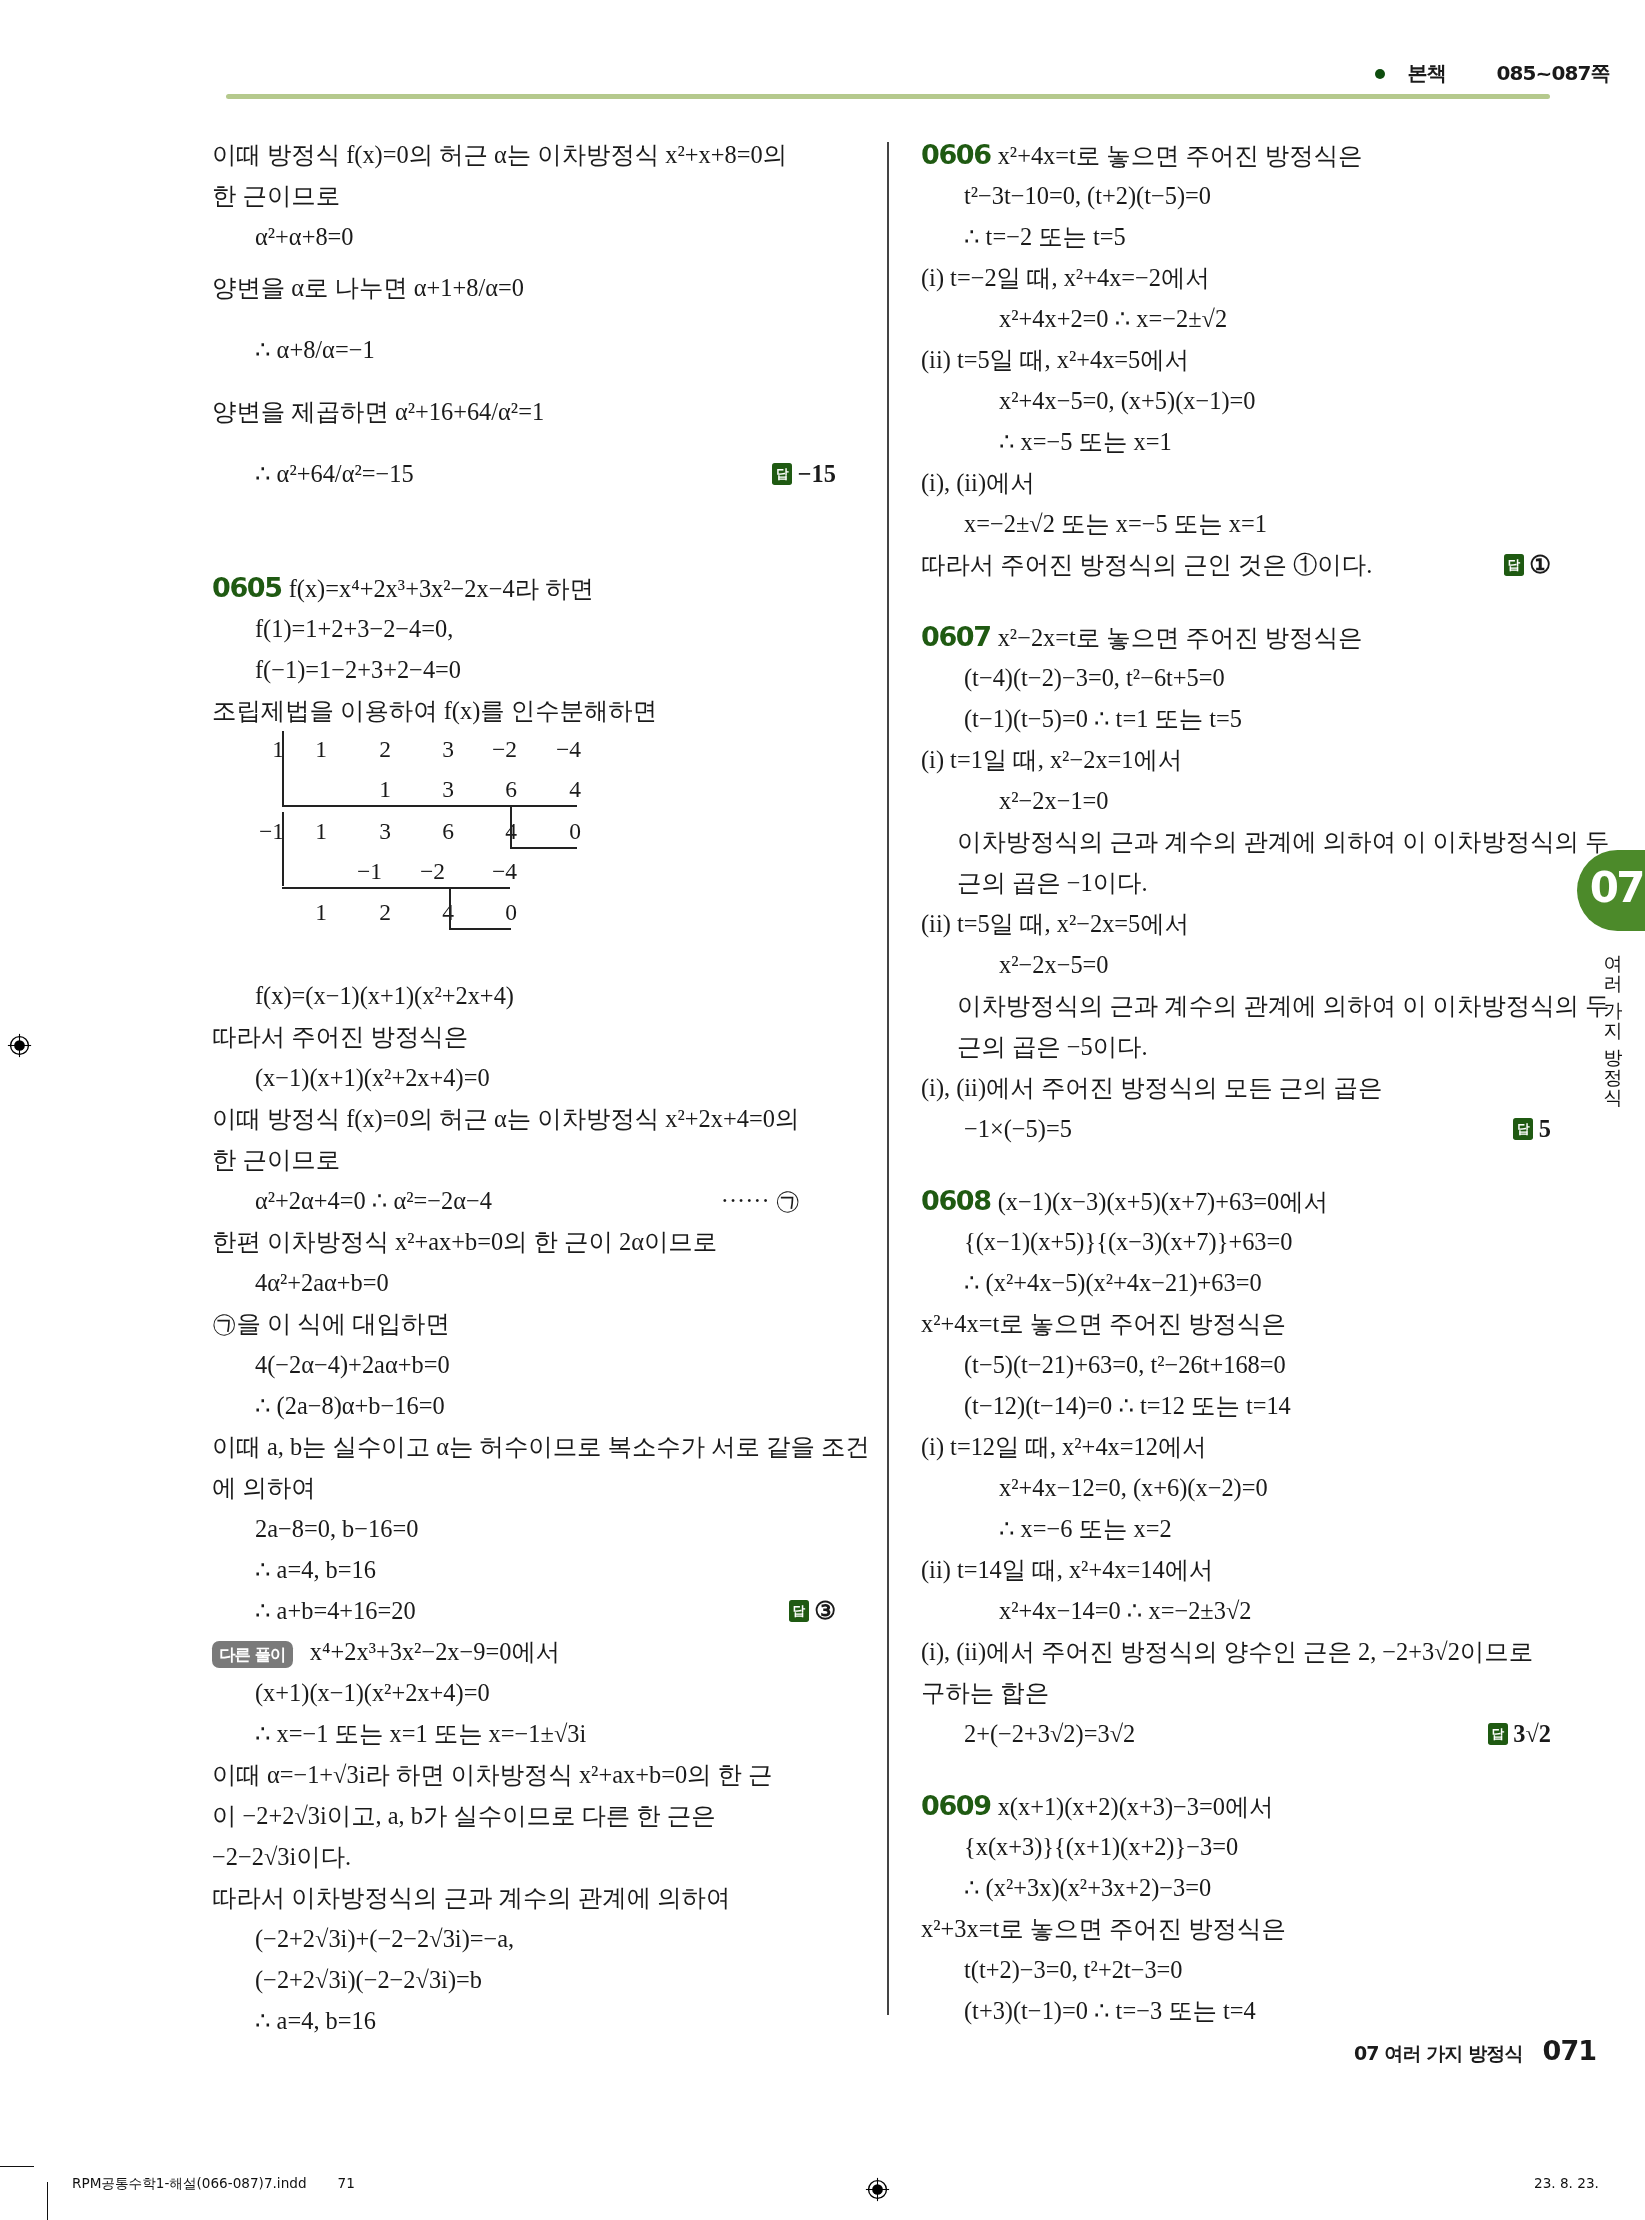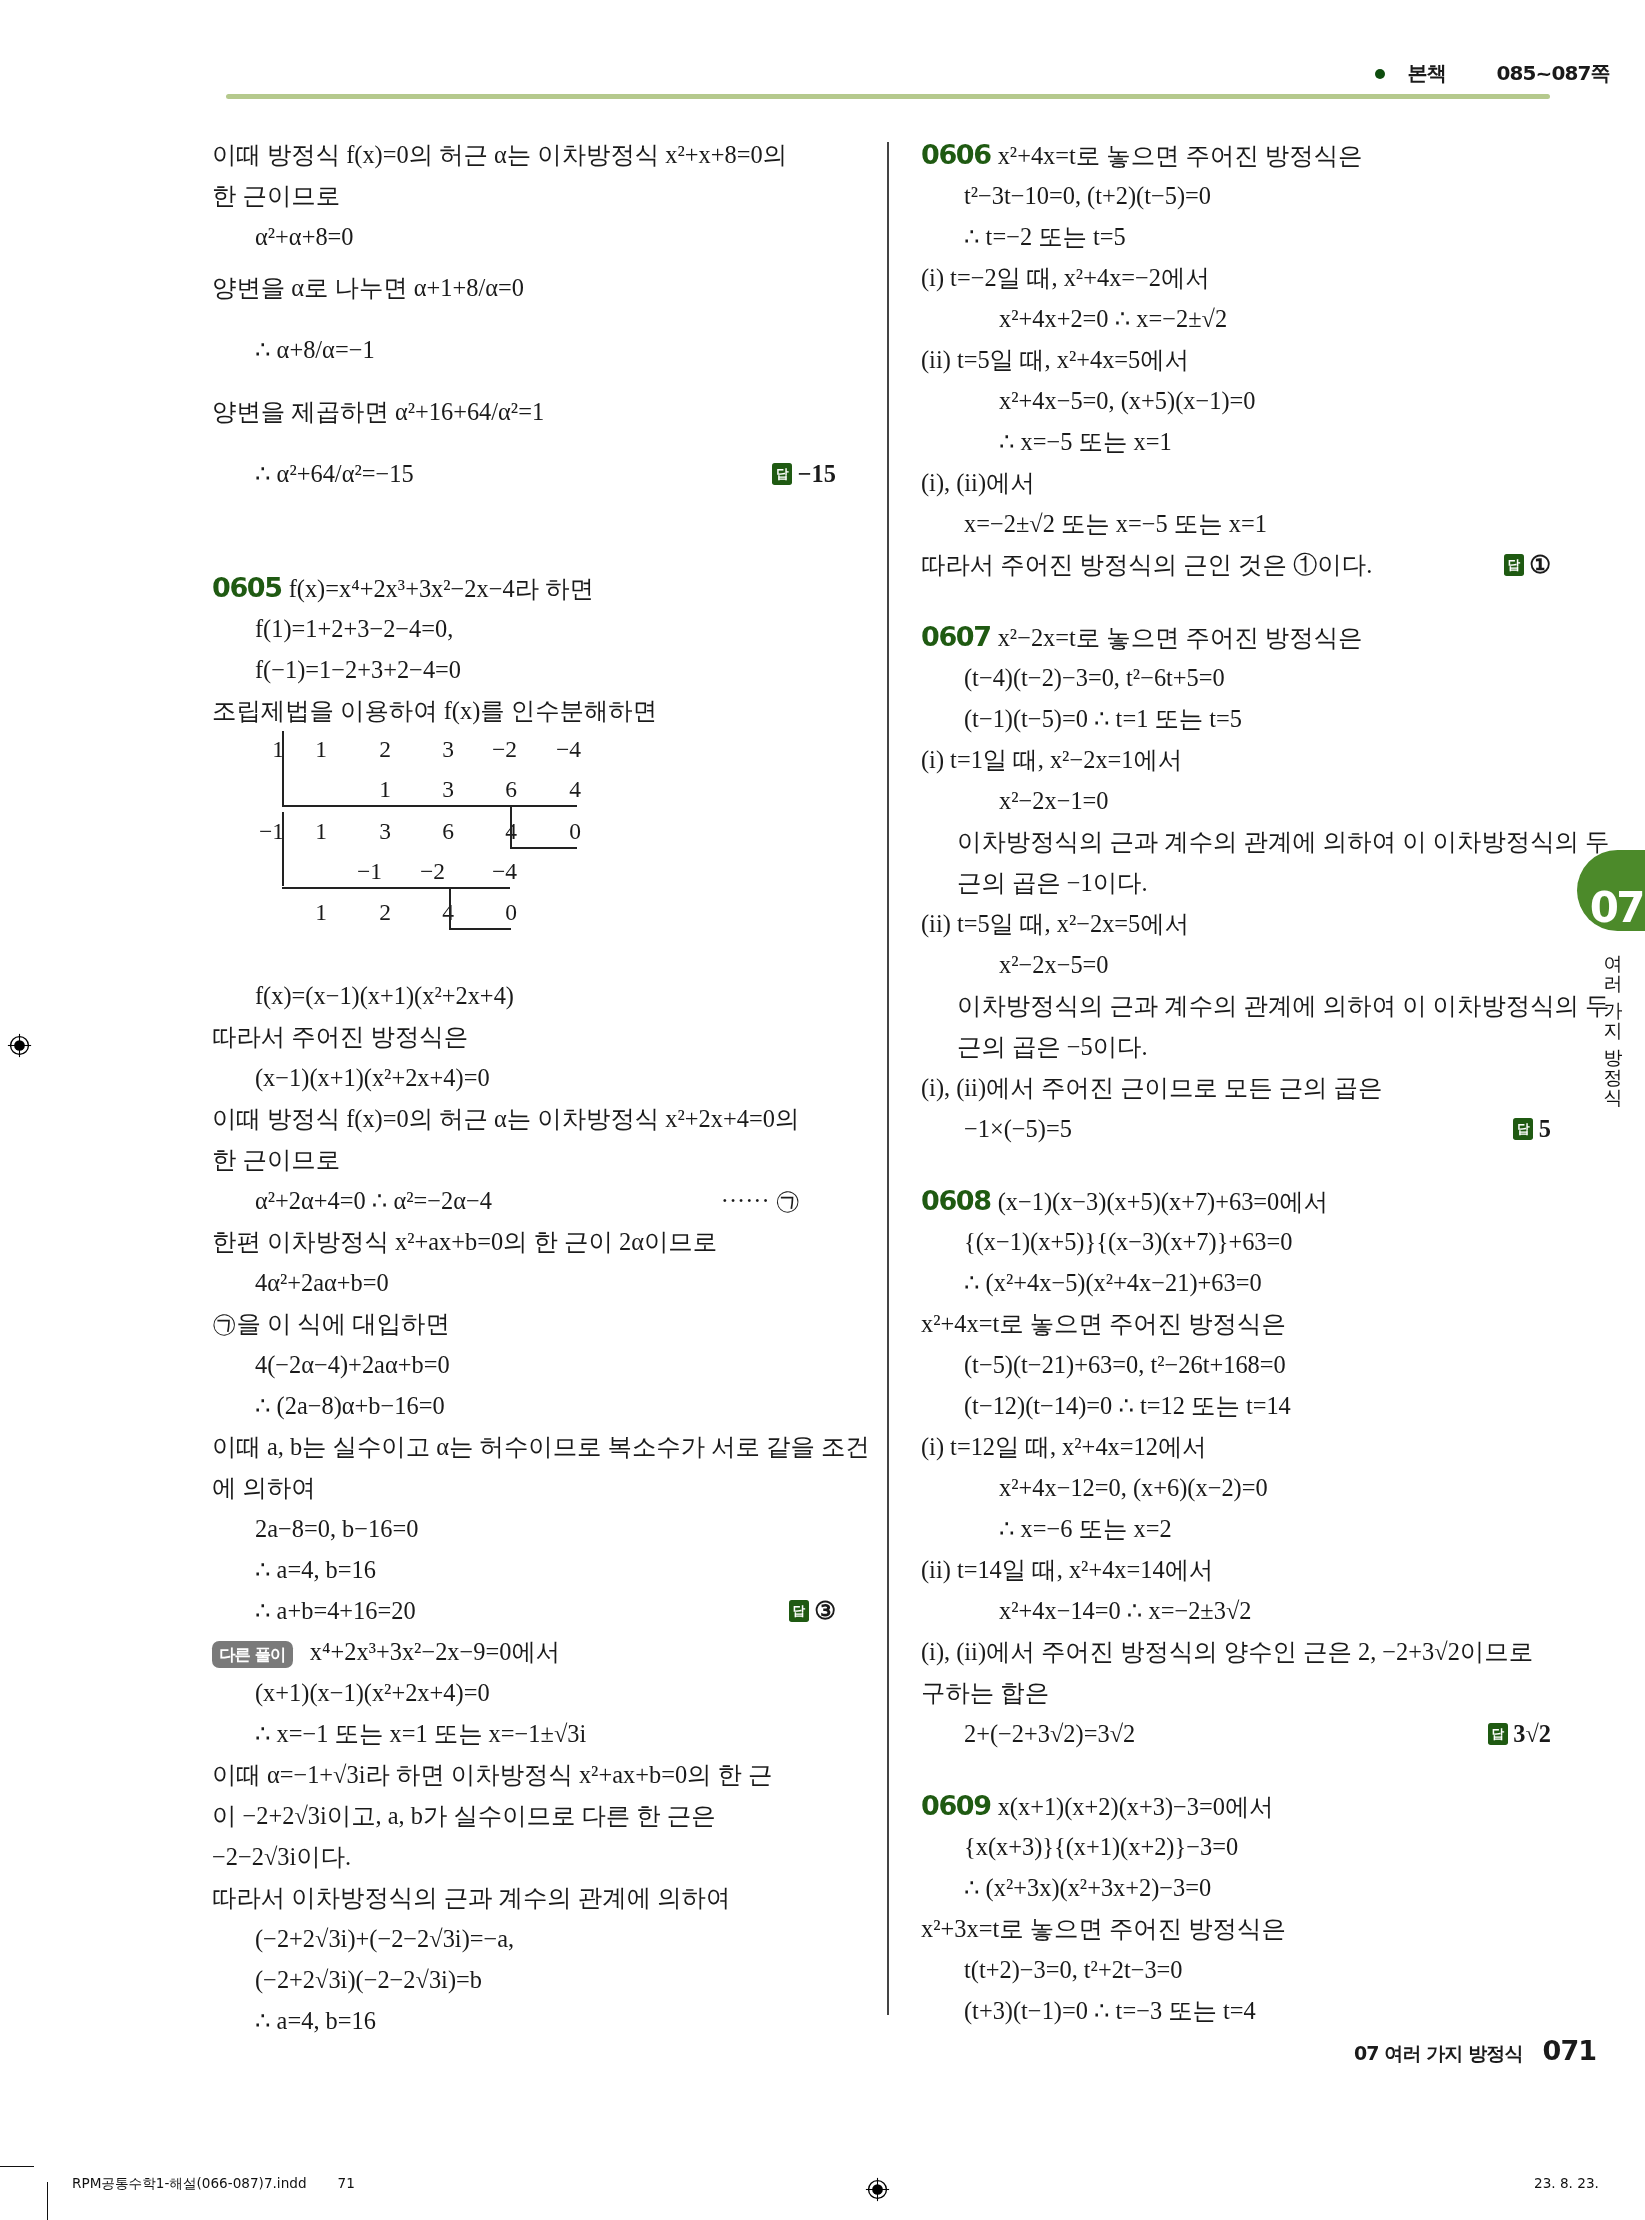--- a/index.html
+++ b/index.html
@@ -21,21 +21,21 @@
   .answer { position: absolute; right: 0; top: 0; font-weight: bold; font-size: 24.4px; display: flex; align-items: center; gap: 5.4px; height: 100%; }
   .ans-badge { display: inline-block; width: 20px; height: 22px; line-height: 22px; background: #1f5a12; color: #fff; font-family: "DejaVu Sans", sans-serif; font-size: 12.7px; text-align: center; border-radius: 2.7px; font-weight: bold; }
   .alt-badge { display: inline-block; background: #7a7a7a; color: #ffffff; font-family: "DejaVu Sans", sans-serif; font-weight: bold; font-size: 16.3px; padding: 1.8px 7.2px; border-radius: 7.2px; margin-right: 11px; line-height: 23.5px; letter-spacing: -0.9px; }
   .spacer { height: 62px; }
   .spacer-s { height: 31px; }
   .synth { position: relative; margin-left: 36px; height: 244px; font-size: 23.5px; }
   .synth .cell { position: absolute; width: 36px; text-align: right; }
   .synth .vline { position: absolute; width: 1.8px; background: #222; }
   .synth .hline { position: absolute; height: 1.8px; background: #222; }
   .side-tab { position: absolute; left: 1577px; top: 850px; width: 72px; height: 81px; background: #4c8a2a; border-radius: 41px 0 0 41px; }
-  .side-tab span { position: absolute; left: 12.7px; top: 12.7px; color: #fff; font-family: "DejaVu Sans", sans-serif; font-weight: bold; font-size: 42px; letter-spacing: -2.7px; margin-top: 20px; }
+  .side-tab span { position: absolute; left: 12.7px; top: 12.7px; color: #fff; font-family: "DejaVu Sans", sans-serif; font-weight: bold; font-size: 42px; letter-spacing: -2.7px; }
   .side-label { position: absolute; left: 1601px; top: 941px; writing-mode: vertical-rl; font-family: "DejaVu Sans", sans-serif; font-size: 19px; letter-spacing: 0.9px; color: #111; }
   .footer-chapter { position: absolute; top: 2035px; left: 1317px; font-family: "DejaVu Sans", sans-serif; font-size: 19px; font-weight: bold; letter-spacing: -0.9px; display: flex; align-items: baseline; gap: 20px; margin-left: 37px; }
   .footer-chapter .pg { font-size: 27px; font-weight: bold; }
   .reg-mark { position: absolute; width: 25px; height: 25px; }
   .print-info { position: absolute; top: 2175px; left: 72px; font-family: "DejaVu Sans", sans-serif; font-size: 13.6px; color: #111; }
   .print-info .sp { display: inline-block; width: 31px; }
   .print-date { position: absolute; top: 2175px; left: 1534px; font-family: "DejaVu Sans", sans-serif; font-size: 13.6px; color: #111; }
   .crop-h { position: absolute; top: 2166px; left: 0; width: 34px; height: 0.9px; background: #111; }
   .crop-v { position: absolute; top: 2182px; left: 47px; width: 0.9px; height: 39px; background: #111; }
 </style>
@@ -182,21 +182,21 @@
   <div class="line indent-r1"><span>(t−4)(t−2)−3=0,      t²−6t+5=0</span></div>
   <div class="line indent-r1"><span>(t−1)(t−5)=0      ∴ t=1 또는 t=5</span></div>
   <div class="line"><span>(i) t=1일 때, x²−2x=1에서</span></div>
   <div class="line indent-r2"><span>x²−2x−1=0</span></div>
   <div class="line" style="padding-left:36px"><span>이차방정식의 근과 계수의 관계에 의하여 이 이차방정식의 두</span></div>
   <div class="line" style="padding-left:36px"><span>근의 곱은 −1이다.</span></div>
   <div class="line"><span>(ii) t=5일 때, x²−2x=5에서</span></div>
   <div class="line indent-r2"><span>x²−2x−5=0</span></div>
   <div class="line" style="padding-left:36px"><span>이차방정식의 근과 계수의 관계에 의하여 이 이차방정식의 두</span></div>
   <div class="line" style="padding-left:36px"><span>근의 곱은 −5이다.</span></div>
-  <div class="line"><span>(i), (ii)에서 주어진 근이므로 모든 근의 곱은</span></div>
+  <div class="line"><span>(i), (ii)에서 주어진 방정식의 모든 근의 곱은</span></div>
   <div class="line indent-r1">
     <span>−1×(−5)=5</span>
     <span class="answer">
       <span class="ans-badge">답</span>
       <span>5</span>
     </span>
   </div>
 
   <div class="spacer-s"></div>
 

